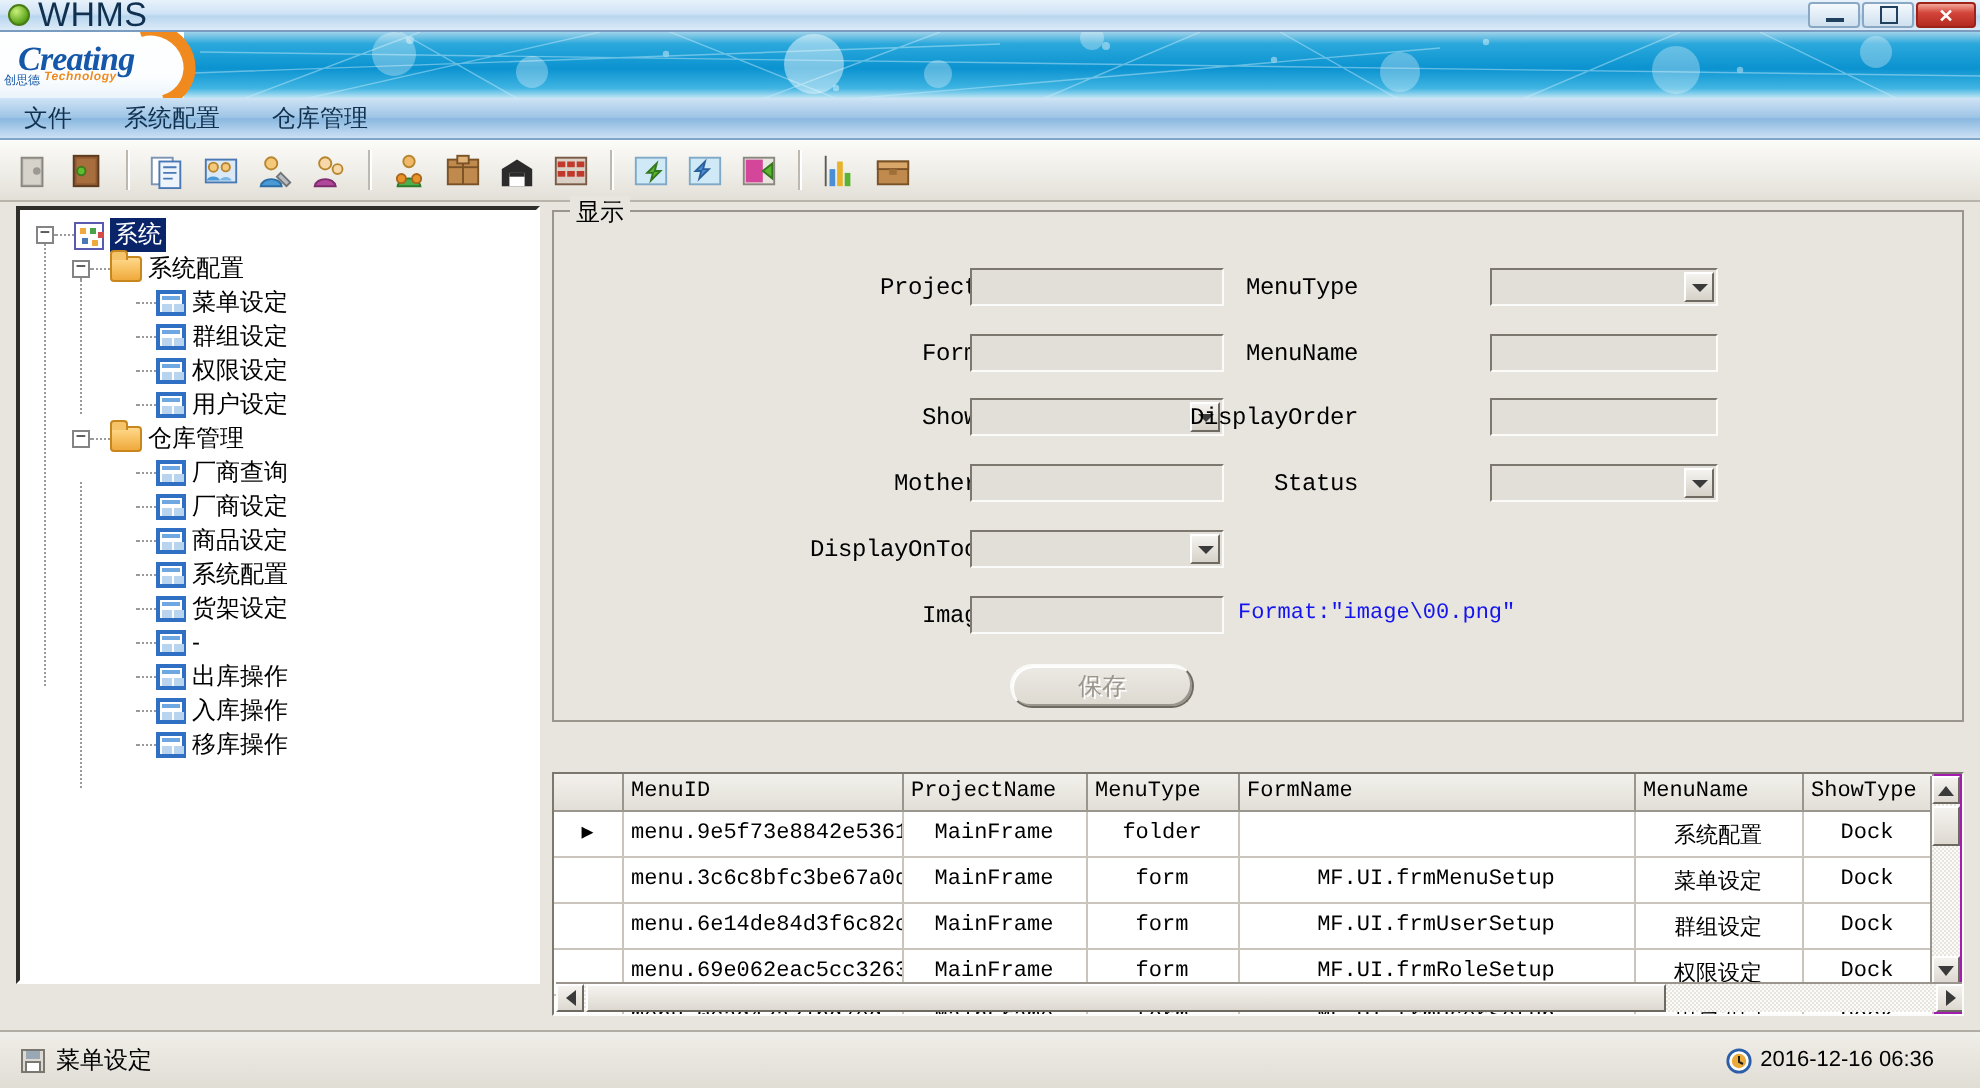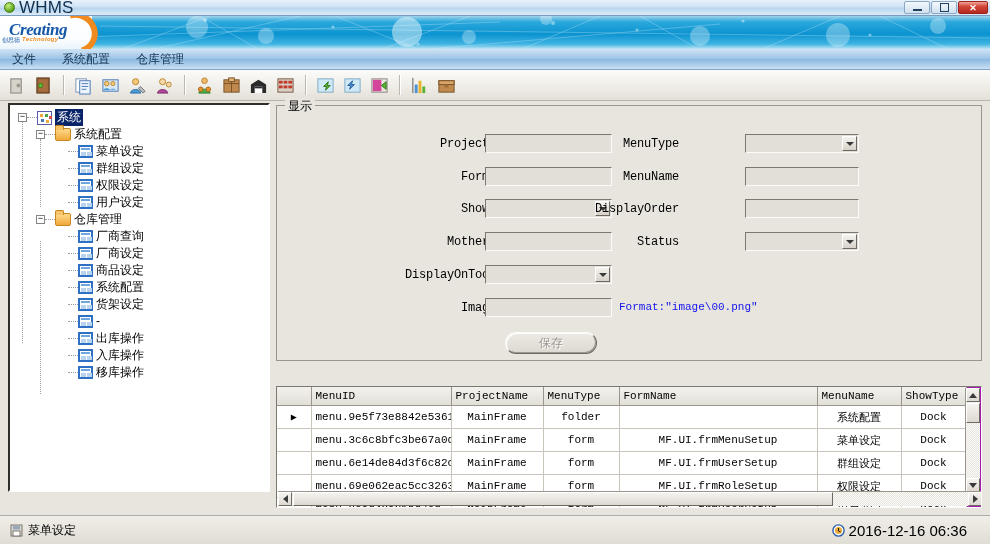--- a/index.html
+++ b/index.html
@@ -678,17 +678,17 @@
         <rect x="3" y="7" width="7" height="5" fill="#fff" stroke="#7a7770"></rect>
       </svg>
       <span>菜单设定</span>
     </div>
     <div class="sb-cell" style="margin-left:auto; margin-right:18px; border:none; gap:4px;">
       <svg width="13" height="13" viewBox="0 0 13 13">
         <circle cx="6.5" cy="6.5" r="5.6" fill="#ffffff" stroke="#2b5ea8" stroke-width="1.4"></circle>
         <circle cx="6.5" cy="6.5" r="3.6" fill="#e9a93c"></circle>
         <path d="M6.5 4v3l2 1" stroke="#1b1b1b" stroke-width="1" fill="none"></path>
       </svg>
-      <span style="font-size:15px;">2016-12-16 06:36</span>
+      <span style="font-size:11px;">2016-12-16 06:36</span>
     </div>
   </div>
 
 </div>
 
 </body></html>

